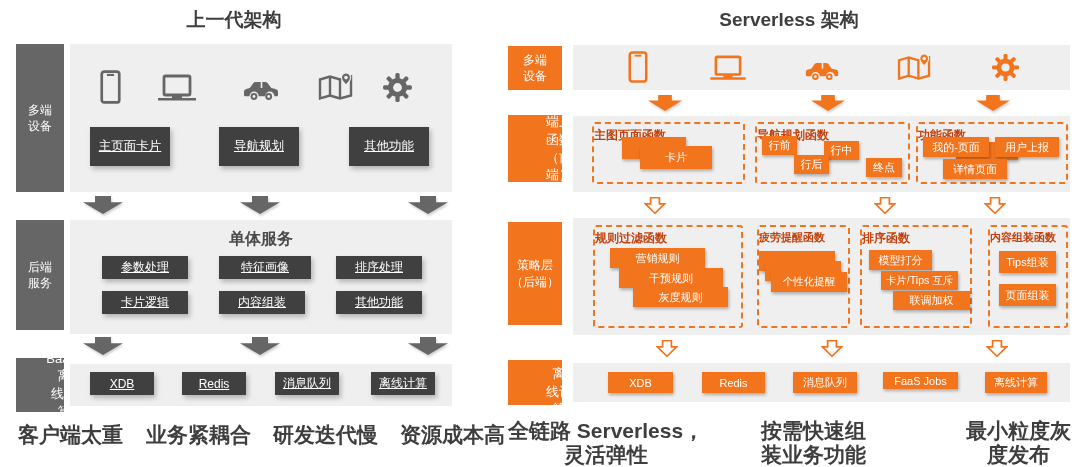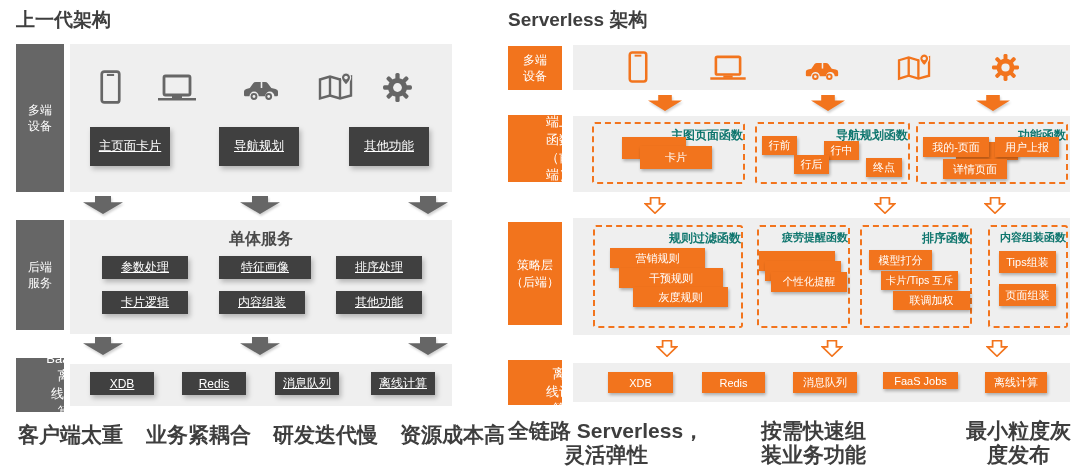--- a/index.html
+++ b/index.html
@@ -1,32 +1,32 @@
 <!DOCTYPE html>
 <html><head>
 <meta charset="utf-8">
 <style>
   html,body{margin:0;padding:0;background:#ffffff;}
   body{font-family:"Liberation Sans","DejaVu Sans",sans-serif;}
   .stage{position:relative;width:1080px;height:467px;background:#ffffff;overflow:hidden;}
   .x{position:absolute;box-sizing:border-box;}
-  .title{font-size:19px;font-weight:bold;color:#3e3e3e;text-align:left;}
+  .title{font-size:19px;font-weight:bold;color:#3e3e3e;text-align:center;}
   .sidebar{background:#666666;color:#ffffff;display:flex;align-items:center;justify-content:center;
            text-align:center;font-size:12px;line-height:1.35;white-space:pre-line;}
   .sidebar.or{background:#f2741d;}
   .sidebar.small{font-size:13px;padding-left:48px;}
   .panel{background:#efefef;}
   .dbox{background:#404040;color:#ffffff;display:flex;align-items:center;justify-content:center;
         font-size:12.5px;box-shadow:2px 3px 5px rgba(0,0,0,.25);text-decoration:underline;}
   .dbox.sm{font-size:12px;}
   .obox{background:#f2741d;color:#ffffff;display:flex;align-items:center;justify-content:center;
         font-size:11px;box-shadow:1px 2px 3px rgba(0,0,0,.28);}
   .obox.tiny{font-size:10.5px;}
   .dashed{border:2px dashed #f2741d;border-radius:3px;}
-  .glabel{position:absolute;top:3px;left:0;right:0;text-align:right;color:#0f766e;
+  .glabel{position:absolute;top:3px;left:0;right:0;text-align:left;color:#c2410c;
           font-size:12px;font-weight:600;}
   .icon{color:#666666;}
   .icon.or{color:#f2741d;}
   .sarrow{color:#666666;filter:drop-shadow(1px 2px 1px rgba(0,0,0,.18));}
   .sarrow.or{color:#f2741d;}
   .harrow{color:#f2741d;}
   .cap{font-size:21px;font-weight:bold;color:#3e3e3e;line-height:24px;white-space:pre-line;text-align:center;}
   .svctitle{font-size:16px;font-weight:bold;color:#4a4a4a;text-align:center;}
 </style>
 </head>

